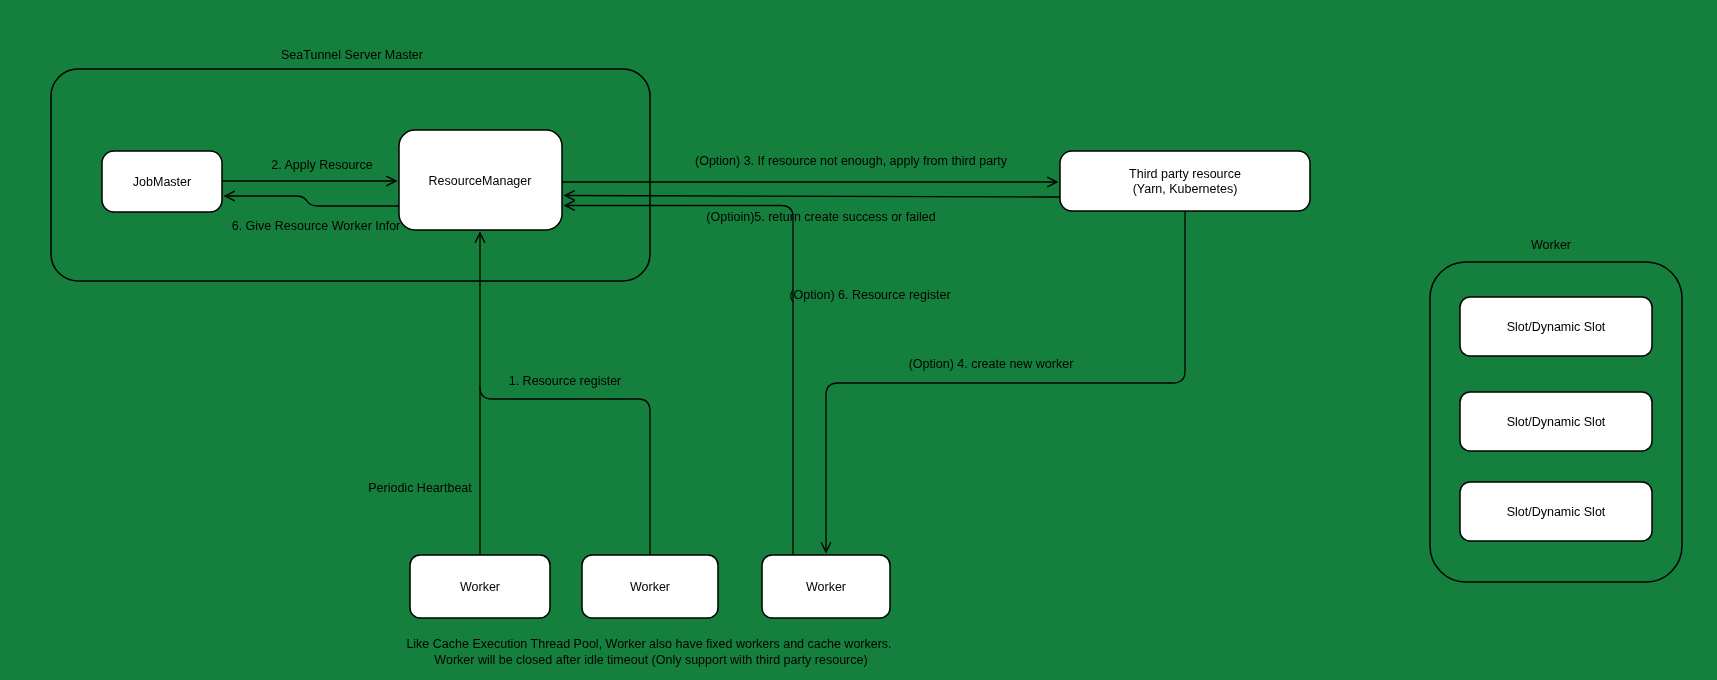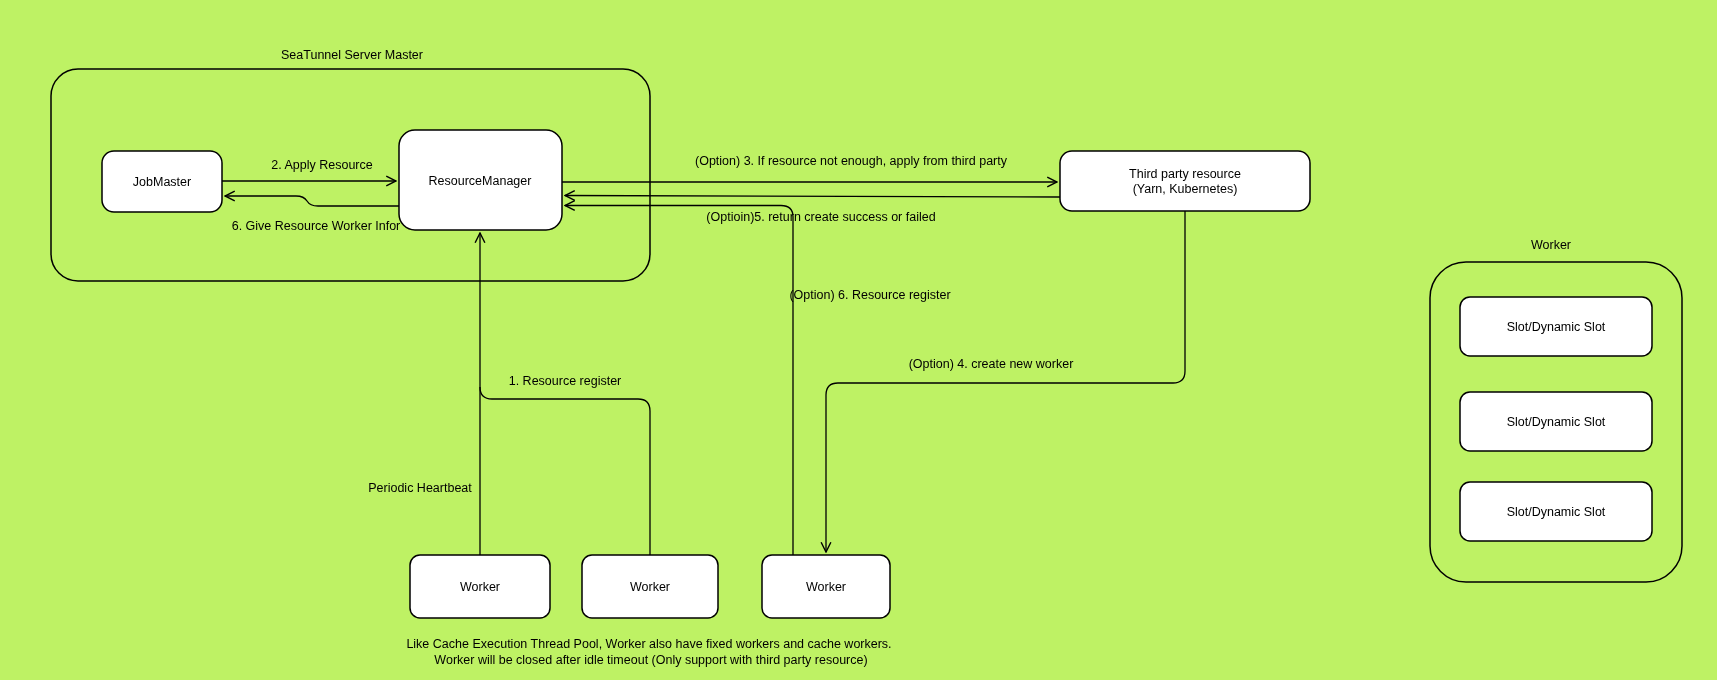--- a/index.html
+++ b/index.html
@@ -4,21 +4,21 @@
 <style>
   html, body {
     margin: 0;
     padding: 0;
     background: #ffffff;
   }
   .canvas-wrap {
     position: relative;
     width: 1717px;
     height: 680px;
-    background: #bef264;
+    background: #15803d;
     font-family: "Liberation Sans", sans-serif;
   }
   svg text {
     font-family: "Liberation Sans", sans-serif;
     font-size: 12.5px;
     fill: #000000;
   }
   svg .node-rect {
     fill: #ffffff;
     stroke: #000000;

